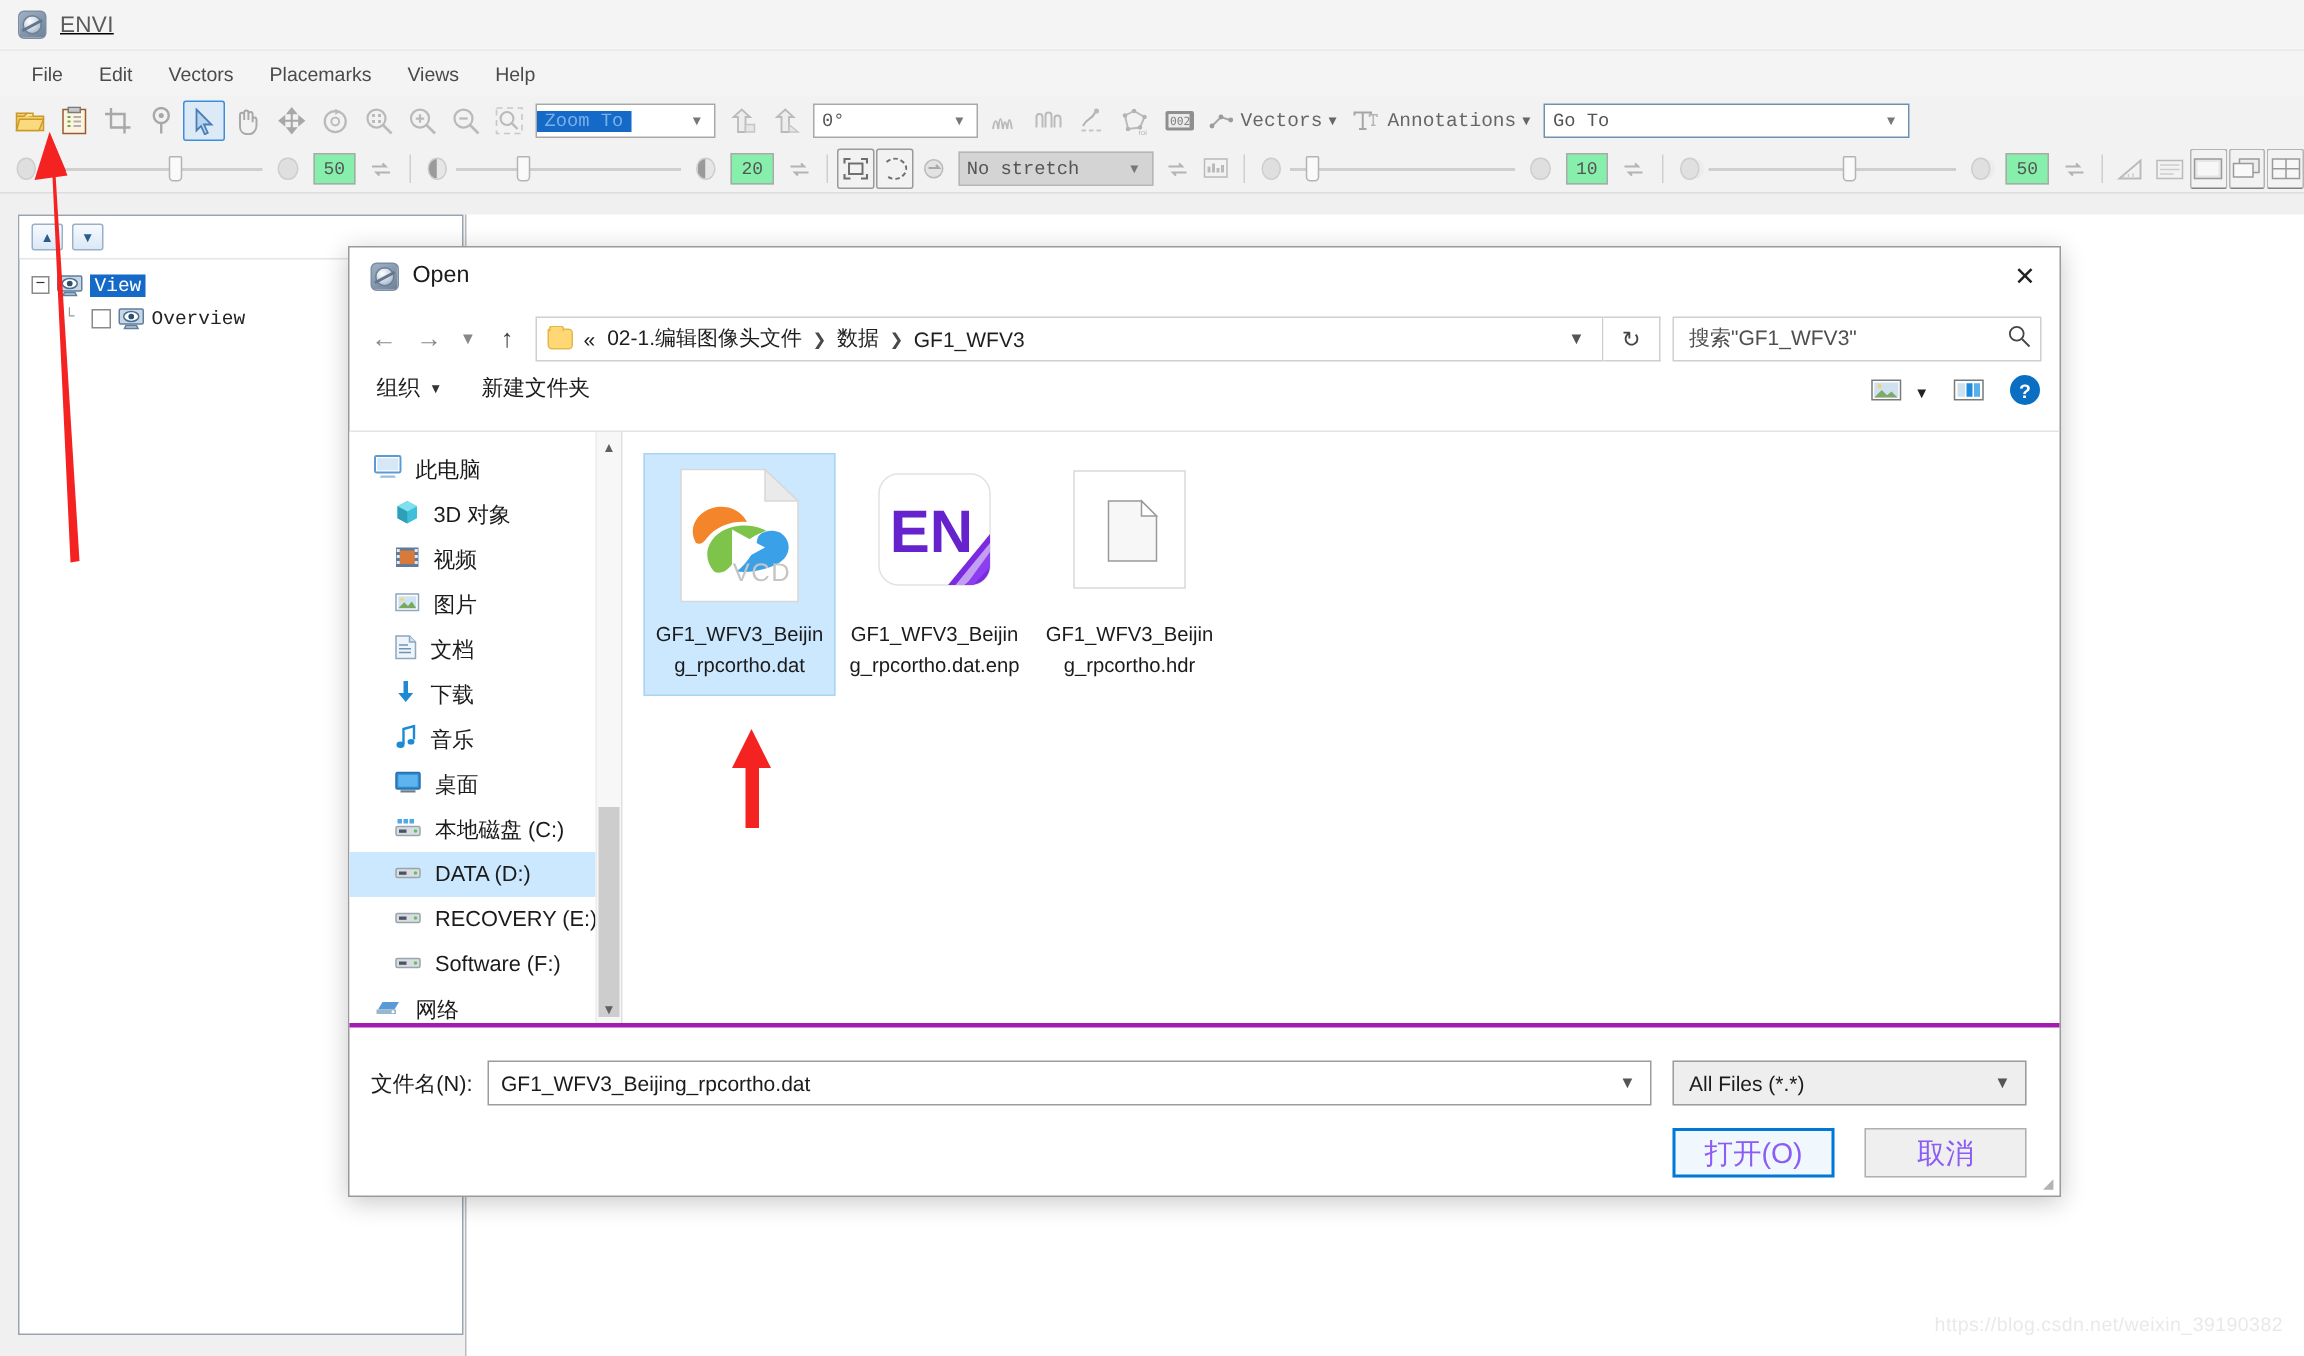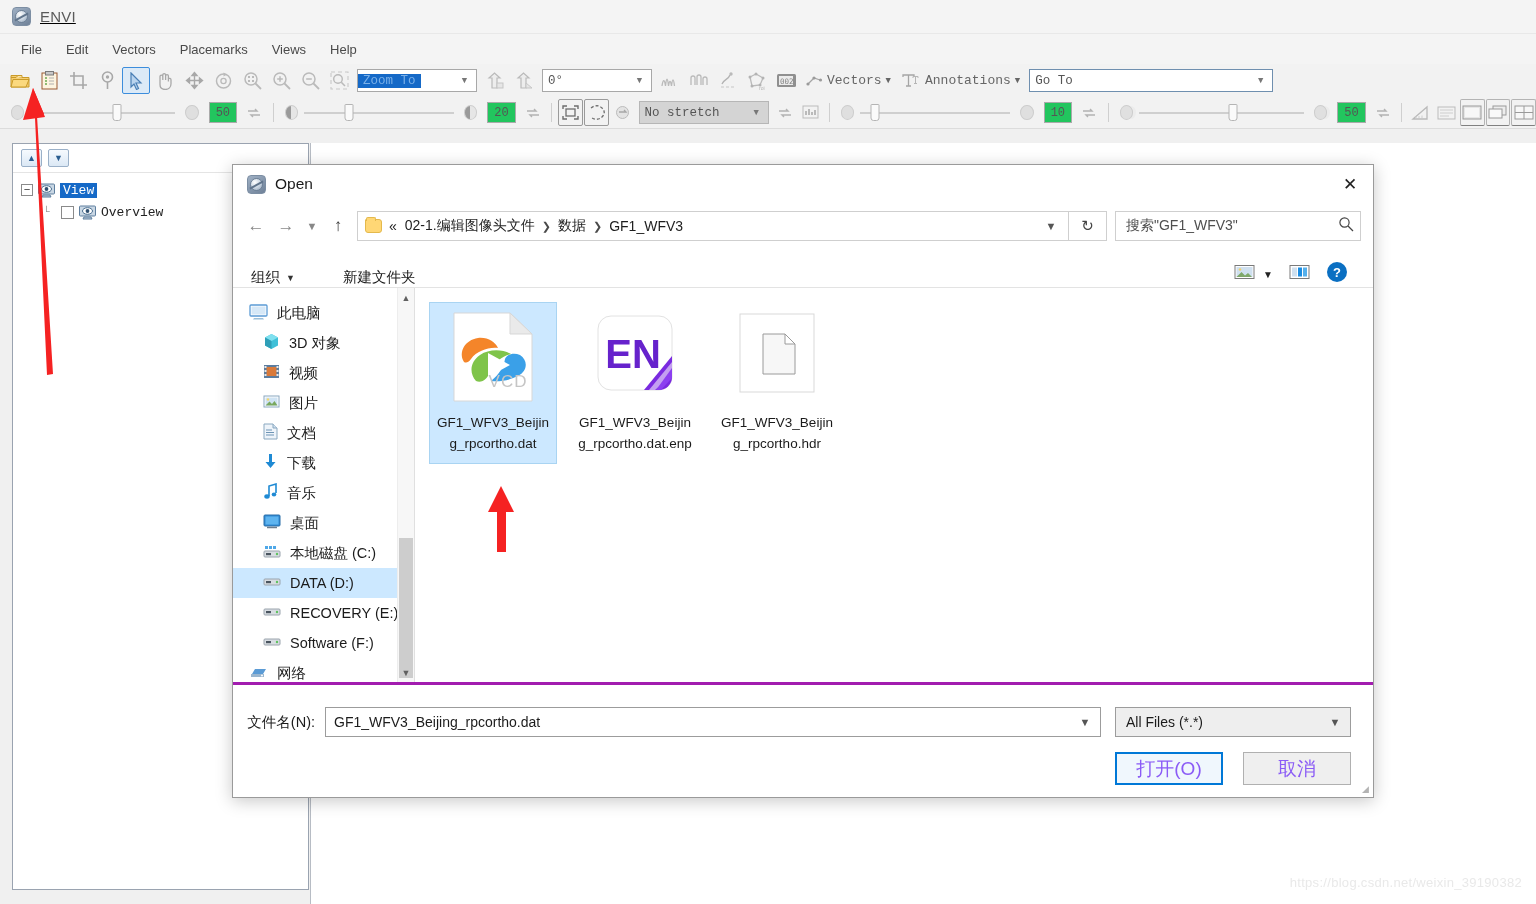--- a/index.html
+++ b/index.html
@@ -71,21 +71,21 @@
     display:flex; align-items:center; justify-content:space-between;
     font-family:"Liberation Mono", monospace; font-size:12.5px; color:#555;
     padding:0 3px 0 0; margin:0 3px;
   }
   .combo .txt { padding:0 5px; white-space:nowrap; overflow:hidden; }
   .combo .arw { width:17px; text-align:center; color:#777; font-size:9px; flex:none; }
   .combo.hl .txt { background:#1569c7; color:#7ab0e8; }
   .combo.grey { background:#d4d4d4; border-color:#b6b6b6; }
 
   .numbox {
-    width:32px; height:21px; border:1px solid #aaa; background:#22c55e;
+    width:32px; height:21px; border:1px solid #aaa; background:#86efac;
     font-family:"Liberation Mono", monospace; font-size:12px; color:#555;
     display:flex; align-items:center; justify-content:center; margin:0 4px;
   }
 
   .slider { display:flex; align-items:center; }
   .slider .track { width:var(--w,120px); height:2px; background:#cfcfcf; position:relative; }
   .slider .knob {
     position:absolute; top:-8px; left:var(--p,50%); width:9px; height:17px;
     background:#fafafa; border:1px solid #b4b4b4; border-radius:1px 1px 3px 3px;
     transform:translateX(-50%);
@@ -166,21 +166,21 @@
   .refreshbtn {
     width:38px; height:30px; border:1px solid #cfcfcf; border-left:none; background:#fff;
     display:flex; align-items:center; justify-content:center; color:#444; font-size:15px;
   }
   .searchbox {
     width:246px; height:30px; border:1px solid #cfcfcf; background:#fff; margin-left:8px;
     display:flex; align-items:center; padding:0 6px 0 10px;
   }
   .searchbox .ph { font-size:14px; color:#4f4f4f; flex:1; }
 
-  .cmd-row { height:38px; display:flex; align-items:flex-end; padding:0 25px 0 18px; flex:none;gap:22px; }
+  .cmd-row { height:38px; display:flex; align-items:flex-start; padding:0 12px 0 18px; flex:none; }
   .cmd { font-size:14.5px; color:#1b1b1b; margin-right:26px; display:flex; align-items:center; gap:6px; }
   .cmd .car { font-size:9px; color:#333; }
   .cmd-right { margin-left:auto; display:flex; align-items:center; gap:16px; }
 
   .dlg-body { flex:1; display:flex; border-top:1px solid #e3e3e3; min-height:0; }
 
   .nav-pane {
     width:182px; border-right:1px solid #e0e0e0; position:relative;
     padding-top:10px; background:#fff; overflow:hidden;
   }
@@ -188,21 +188,21 @@
   .nav-item.indent { padding-left:30px; }
   .nav-item.sel { background:#cce8ff; }
 
   .nav-scroll {
     position:absolute; right:0; top:0; bottom:0; width:17px; background:#f7f7f7;
     border-left:1px solid #ededed;
   }
   .ns-arrow { height:19px; display:flex; align-items:center; justify-content:center; font-size:9px; color:#606060; }
   .ns-thumb { position:absolute; left:1px; right:1px; top:250px; height:140px; background:#cdcdcd; }
 
-  .files-pane { flex:1; padding:14px 0 0 14px; display:flex; flex-wrap:wrap; align-content:flex-start; gap:14px; }
+  .files-pane { flex:1; padding:14px 0 0 14px; display:flex; flex-wrap:wrap; align-content:flex-start; gap:2px; }
   .file-tile {
     width:128px; padding:6px 4px 8px; display:flex; flex-direction:column; align-items:center;
     border:1px solid transparent;
   }
   .file-tile.sel { background:#cce8ff; border-color:#a9d4f2; }
   .file-icon-wrap { width:96px; height:96px; display:flex; align-items:center; justify-content:center; }
   .file-name { margin-top:8px; font-size:13.5px; color:#1b1b1b; text-align:center; line-height:1.55; word-break:break-all; }
 
   .dlg-footer { flex:none; border-top:3px solid #a21caf; padding:22px 22px 12px 0; }
   .fn-row { display:flex; align-items:center; }

